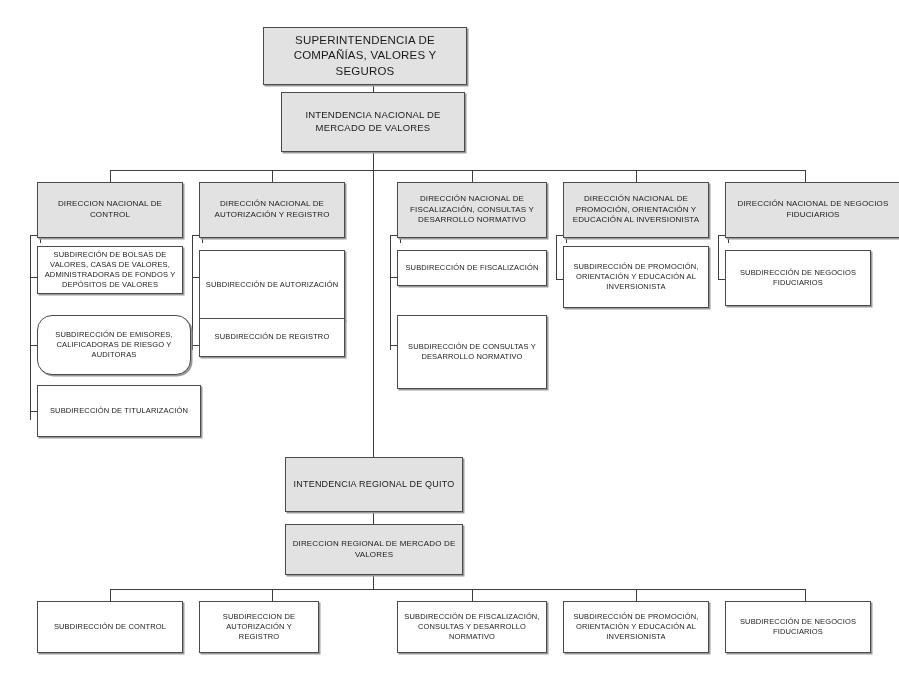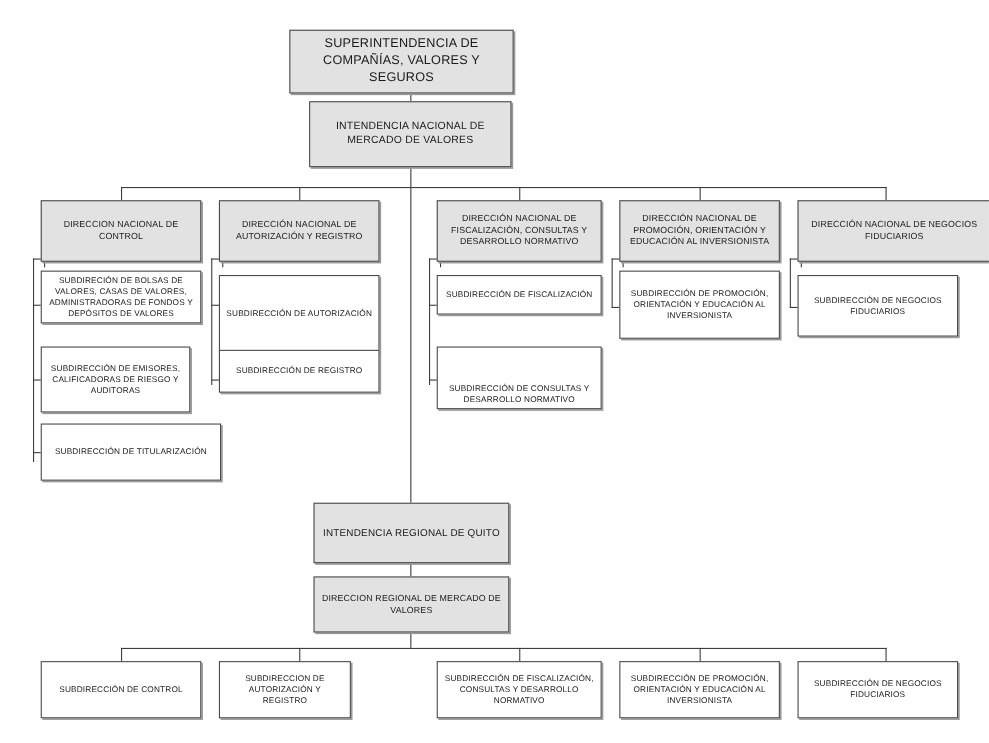--- a/index.html
+++ b/index.html
@@ -101,21 +101,21 @@
   <div class="node shaded t-l2" style="left:281px;top:92px;width:184px;height:60px;">
     <span>INTENDENCIA NACIONAL DE MERCADO DE VALORES</span>
   </div>
 
   <div class="node shaded t-dir" style="left:37px;top:182px;width:146px;height:56px;">
     <span>DIRECCION NACIONAL DE CONTROL</span>
   </div>
   <div class="node plain t-sub" style="left:37px;top:246px;width:146px;height:48px;">
     <span>SUBDIRECIÓN DE BOLSAS DE VALORES, CASAS DE VALORES, ADMINISTRADORAS DE FONDOS Y DEPÓSITOS DE VALORES</span>
   </div>
-  <div class="node plain t-sub" style="left:37px;top:315px;width:136px;height:60px;">
+  <div class="node plain t-sub" style="left:37px;top:315px;width:154px;height:60px;border-radius:15px;">
     <span>SUBDIRECCIÓN DE EMISORES, CALIFICADORAS DE RIESGO Y AUDITORAS</span>
   </div>
   <div class="node plain t-sub" style="left:37px;top:385px;width:164px;height:52px;">
     <span>SUBDIRECCIÓN DE TITULARIZACIÓN</span>
   </div>
 
   <div class="node shaded t-dir" style="left:199px;top:182px;width:146px;height:56px;">
     <span>DIRECCIÓN NACIONAL DE AUTORIZACIÓN Y REGISTRO</span>
   </div>
   <div class="node plain t-sub" style="left:199px;top:250px;width:146px;height:71px;">
@@ -124,21 +124,21 @@
   <div class="node plain t-sub" style="left:199px;top:318px;width:146px;height:39px;">
     <span>SUBDIRECCIÓN DE REGISTRO</span>
   </div>
 
   <div class="node shaded t-dir" style="left:397px;top:182px;width:150px;height:56px;">
     <span>DIRECCIÓN NACIONAL DE FISCALIZACIÓN, CONSULTAS Y DESARROLLO NORMATIVO</span>
   </div>
   <div class="node plain t-sub" style="left:397px;top:250px;width:150px;height:36px;">
     <span>SUBDIRECCIÓN DE FISCALIZACIÓN</span>
   </div>
-  <div class="node plain t-sub" style="left:397px;top:315px;width:150px;height:57px;align-items:flex-end;">
+  <div class="node plain t-sub" style="left:397px;top:315px;width:150px;height:74px;">
     <span>SUBDIRECCIÓN DE CONSULTAS Y DESARROLLO NORMATIVO</span>
   </div>
 
   <div class="node shaded t-dir" style="left:563px;top:182px;width:146px;height:56px;">
     <span>DIRECCIÓN NACIONAL DE PROMOCIÓN, ORIENTACIÓN Y EDUCACIÓN AL INVERSIONISTA</span>
   </div>
   <div class="node plain t-sub" style="left:563px;top:246px;width:146px;height:62px;">
     <span>SUBDIRECCIÓN DE PROMOCIÓN, ORIENTACIÓN Y EDUCACIÓN AL INVERSIONISTA</span>
   </div>
 

